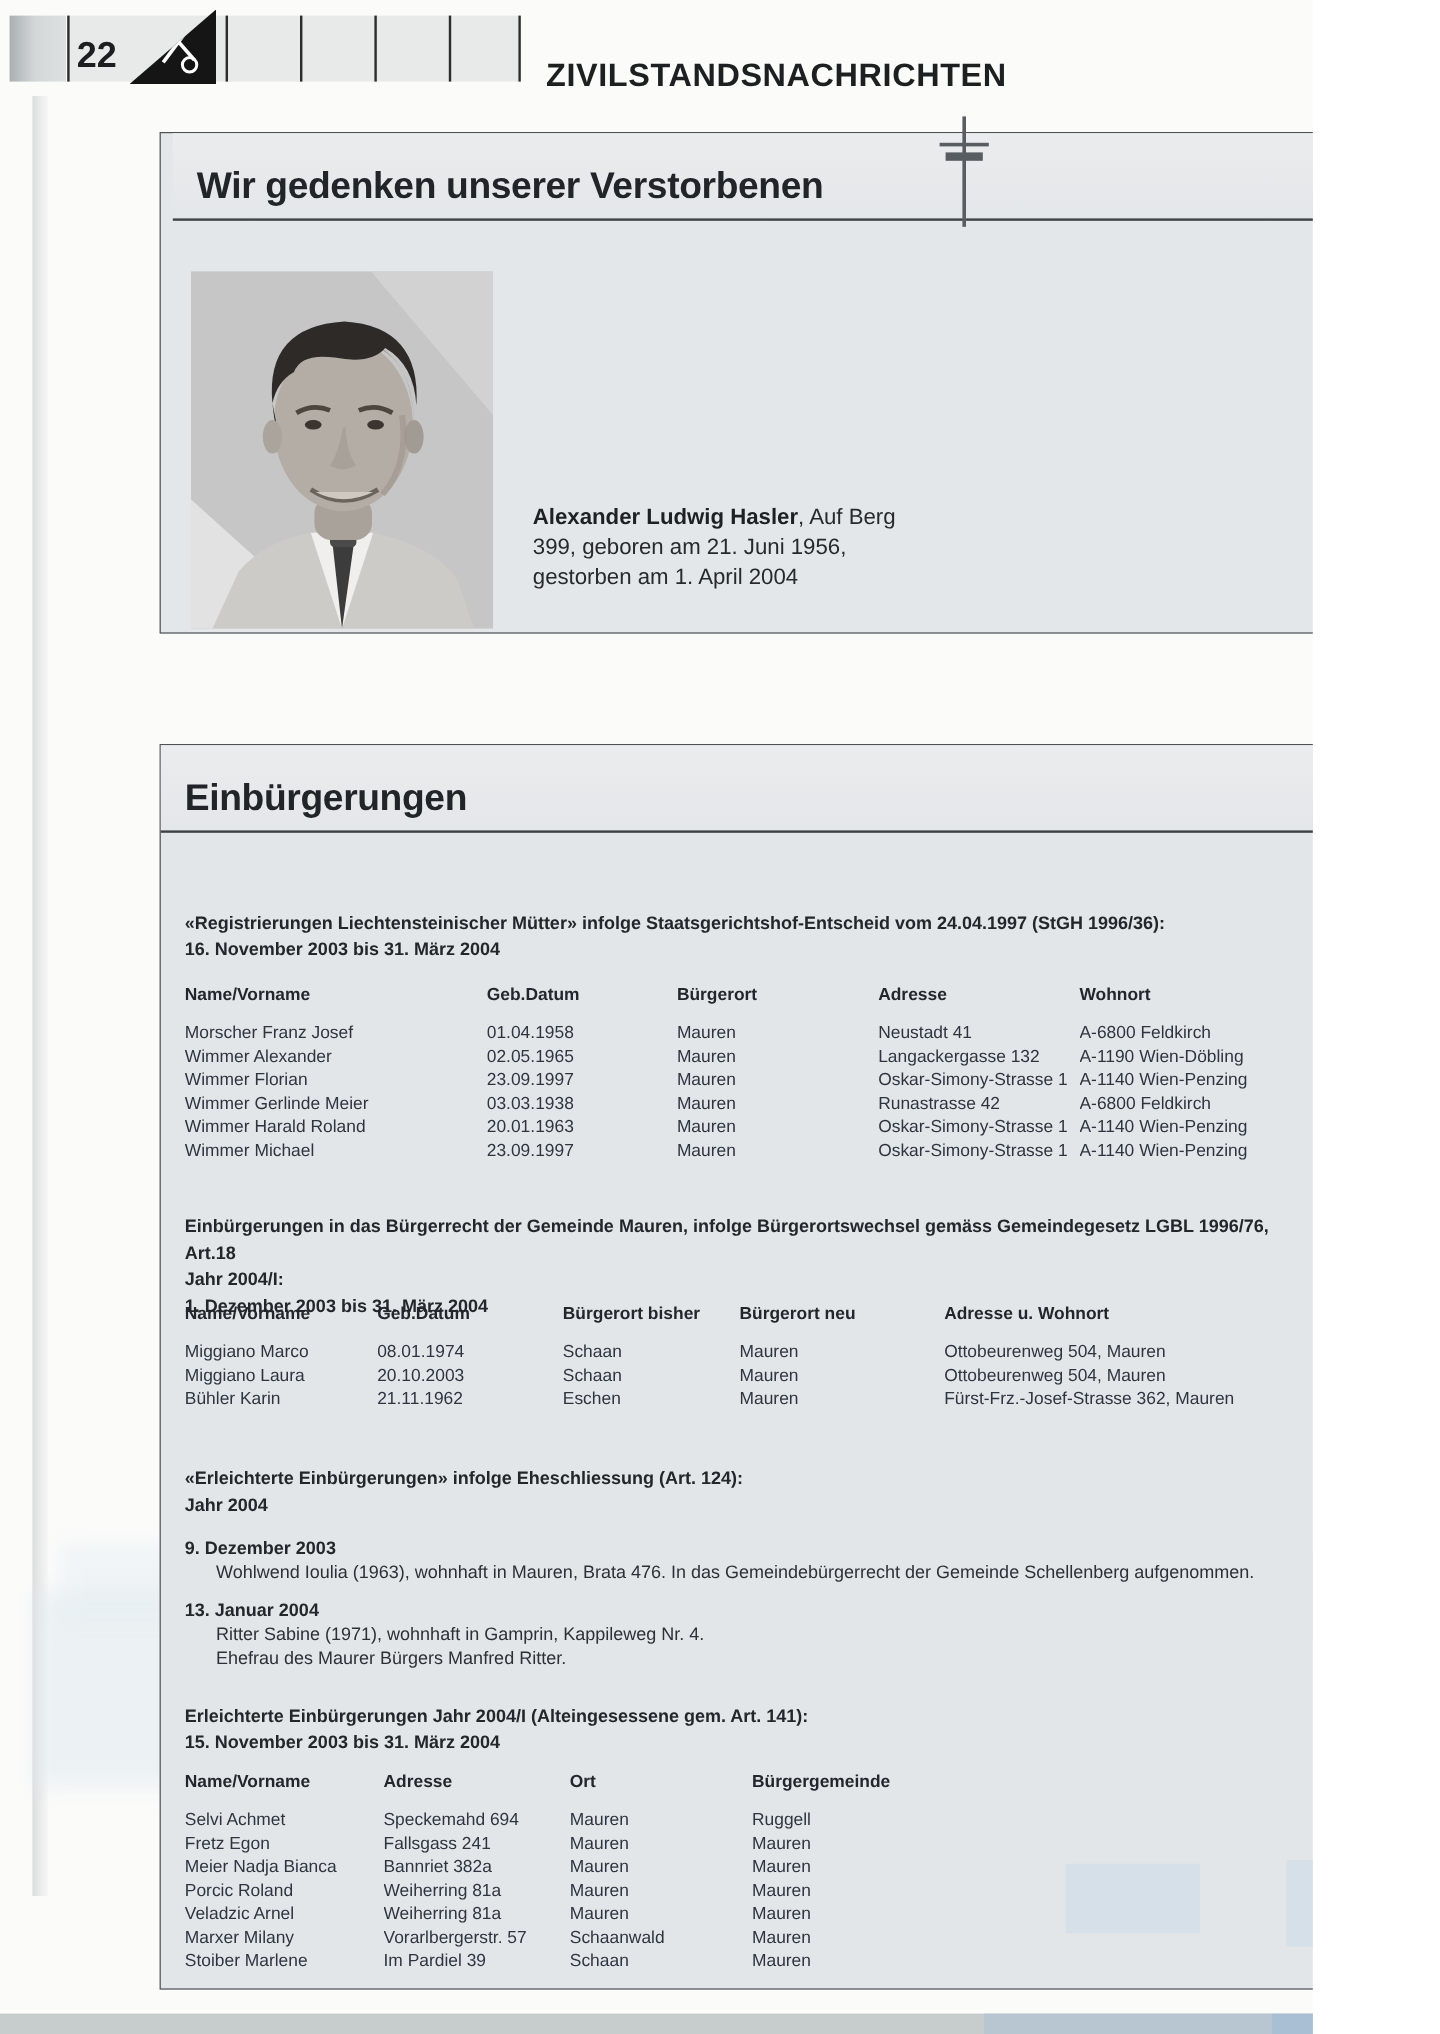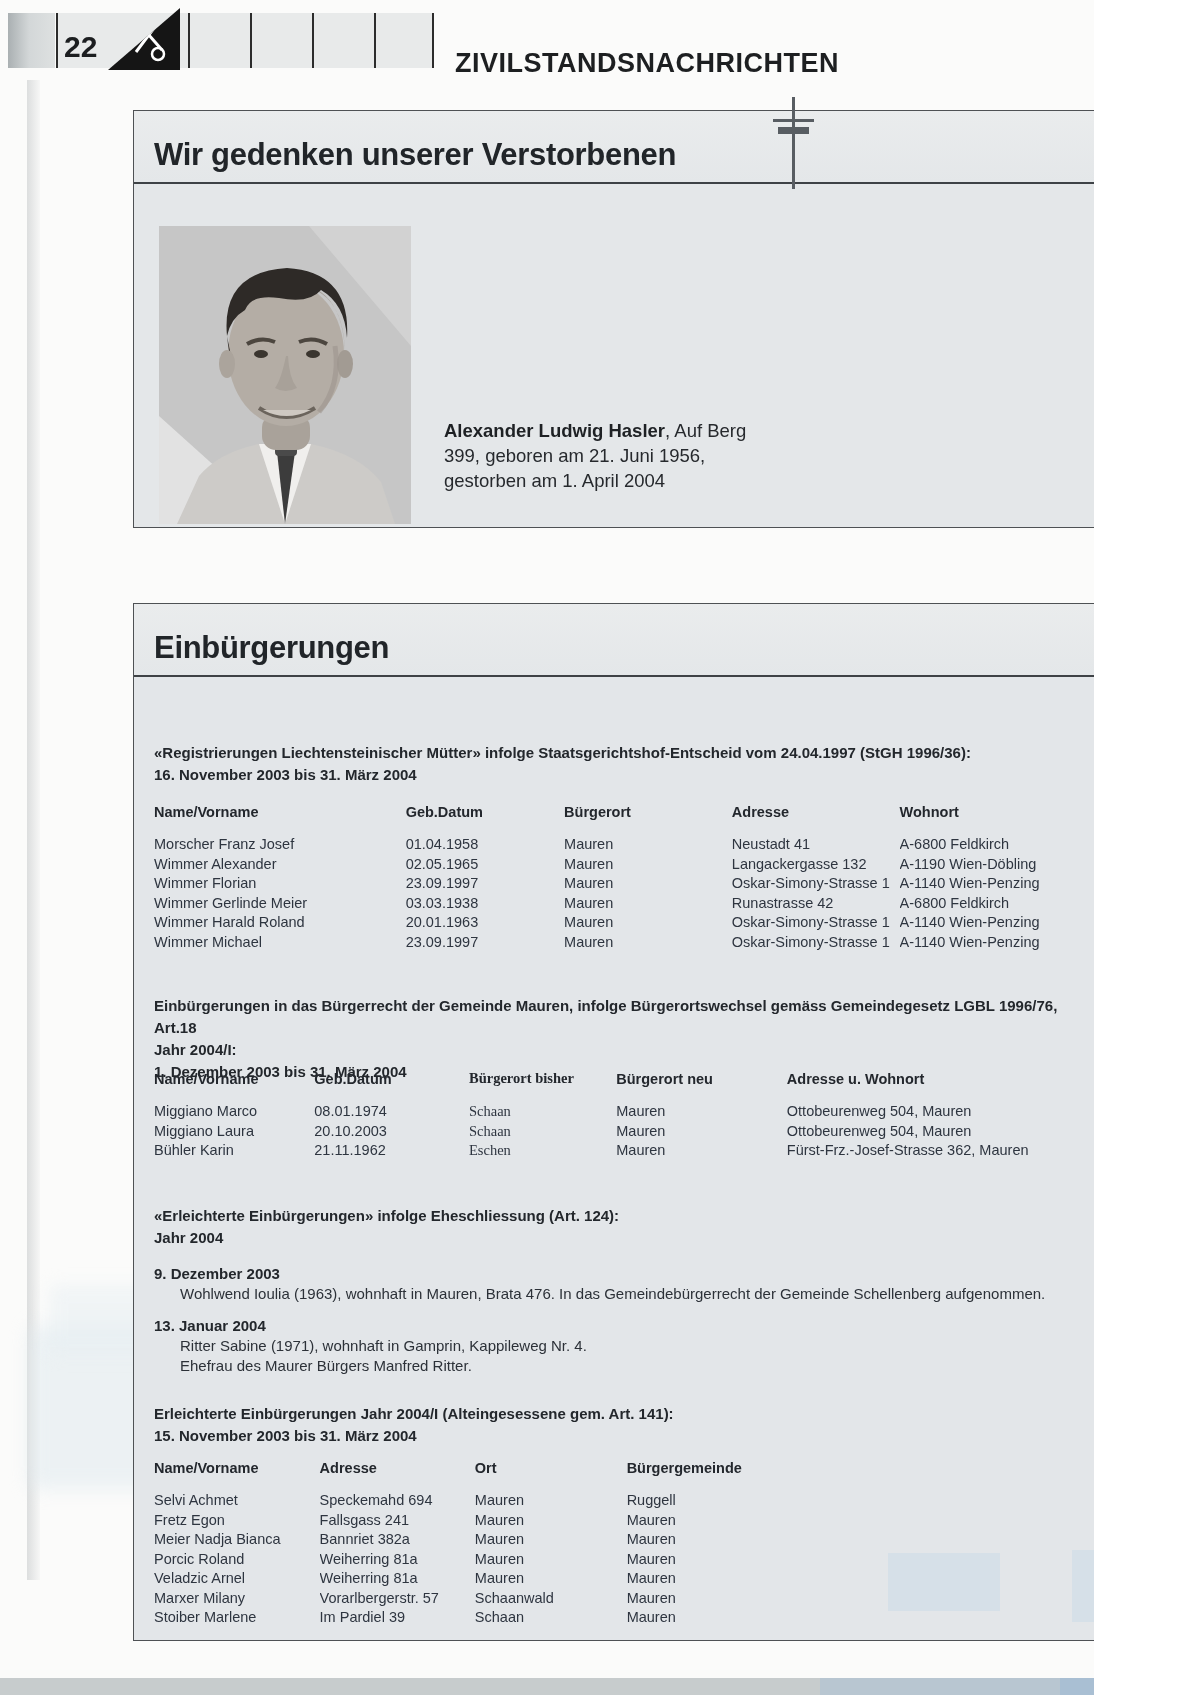--- a/index.html
+++ b/index.html
@@ -37,22 +37,22 @@
   .g5 { left:1072px; top:1550px; width:128px; height:72px; background:#c3d7e8; opacity:.38; }
 
   
   .bottom-bar { position:absolute; left:0; top:1678px; width:1200px; height:17px; background:#c7cccd; }
   .bottom-bar .seg1 { position:absolute; left:820px; top:0; width:240px; height:17px; background:#b8c6d1; }
   .bottom-bar .seg2 { position:absolute; left:1060px; top:0; width:140px; height:17px; background:#a9bfd3; }
 
   
   .cbox { position:absolute; left:133px; width:972px; background:#e4e7e9;
     border:1px solid #4e5154; }
-  .box-memorial { top:110px; height:418px; }
-  .box-natural  { top:603px; height:1038px; background:#e3e6e9; }
+  .box-memorial { top:110px; height:418px;padding-left:10px; }
+  .box-natural  { top:620px; height:1038px; background:#e3e6e9; }
 
   .box-title-band { position:relative; padding:26px 0 9px 20px;
     border-bottom:2px solid #3e4246;
     background:linear-gradient(180deg,#eaeced 0%,#e4e7e9 100%); }
   .box-title { font-size:31px; font-weight:700; letter-spacing:-.3px; color:#212529; display:inline-block; }
 
   
   .cross { position:absolute; left:636px; top:-14px; width:46px; height:92px; }
   .cross .v  { position:absolute; left:22px; top:0; width:3px; height:92px; background:#585d62; }
   .cross .h1 { position:absolute; left:3px; top:22px; width:41px; height:3px; background:#585d62; }
@@ -77,21 +77,21 @@
   table.tbl3 { width:690px; }
 
   .tbl1 th:nth-child(1), .tbl1 td:nth-child(1) { width:27%; }
   .tbl1 th:nth-child(2), .tbl1 td:nth-child(2) { width:17%; }
   .tbl1 th:nth-child(3), .tbl1 td:nth-child(3) { width:18%; }
   .tbl1 th:nth-child(4), .tbl1 td:nth-child(4) { width:18%; }
   .tbl1 th:nth-child(5), .tbl1 td:nth-child(5) { width:20%; }
 
   .tbl2 th:nth-child(1), .tbl2 td:nth-child(1) { width:17.2%; }
   .tbl2 th:nth-child(2), .tbl2 td:nth-child(2) { width:16.6%; }
-  .tbl2 th:nth-child(3), .tbl2 td:nth-child(3) { width:15.8%;font-family:Liberation Serif, serif; }
+  .tbl2 th:nth-child(3), .tbl2 td:nth-child(3) { width:15.8%; }
   .tbl2 th:nth-child(4), .tbl2 td:nth-child(4) { width:18.3%; }
   .tbl2 th:nth-child(5), .tbl2 td:nth-child(5) { width:32.1%; }
 
   .tbl3 th:nth-child(1), .tbl3 td:nth-child(1) { width:24%; }
   .tbl3 th:nth-child(2), .tbl3 td:nth-child(2) { width:22.5%; }
   .tbl3 th:nth-child(3), .tbl3 td:nth-child(3) { width:22%; }
   .tbl3 th:nth-child(4), .tbl3 td:nth-child(4) { width:31.5%; }
 
   
   .pos-sec1head { top:138px; }

